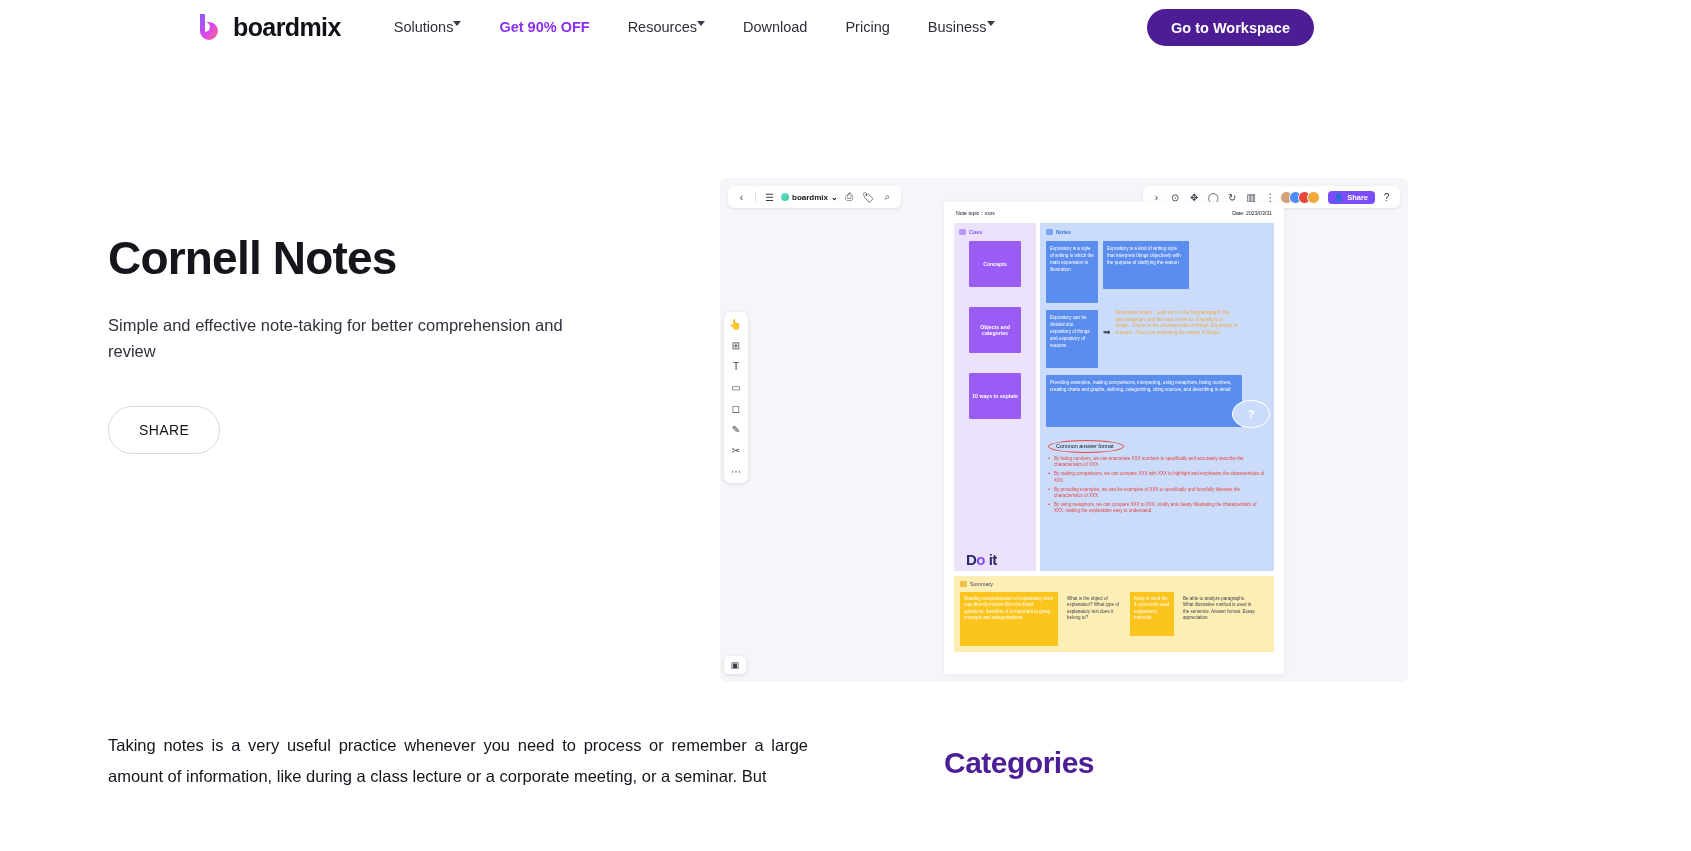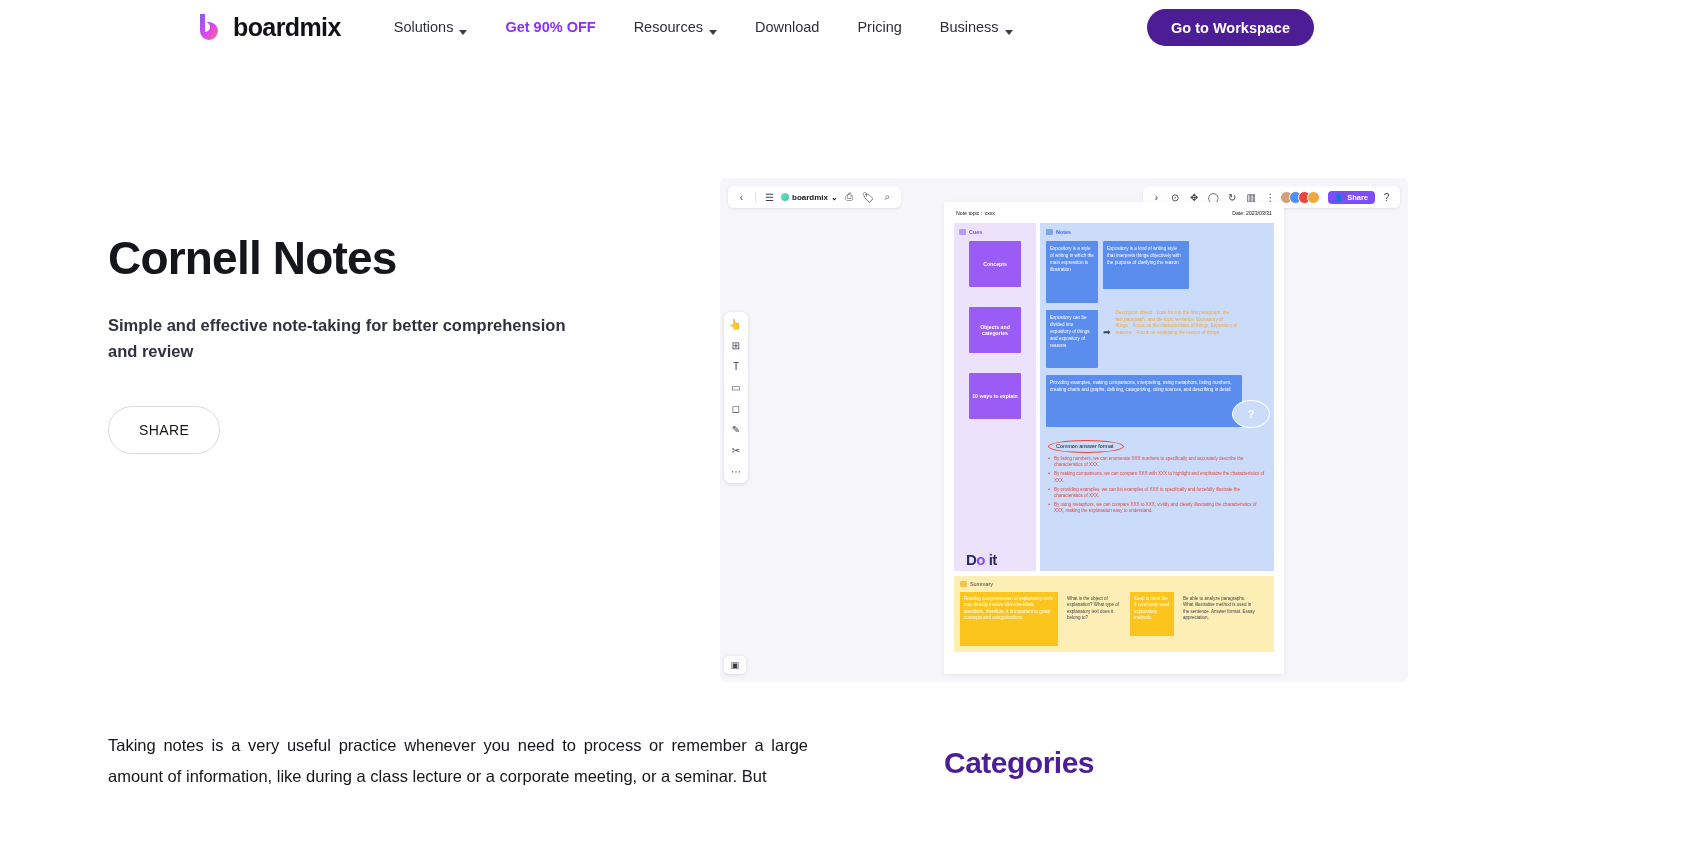--- a/index.html
+++ b/index.html
@@ -22,21 +22,21 @@
   }
   .logo-wrap { display: flex; align-items: center; gap: 9px; }
   .logo-mark { width: 28px; height: 30px; position: relative; }
   .logo-text {
     font-size: 25px; font-weight: 700; letter-spacing: -0.6px; color: #111217;
   }
   .main-nav {
     display: flex; align-items: center; gap: 0px; margin-left: 34px;
   }
   .nav-item {
-    display: flex; align-items: flex-end; gap: 6px;
+    display: flex; align-items: flex-start; 
     font-size: 14.5px; color: #2d2f39; font-weight: 400;
     padding: 8px 19px; cursor: pointer; white-space: nowrap;
   }
   .nav-item.promo { color: #8b2ff2; font-weight: 700; }
   .caret {
     width: 0; height: 0;
     border-left: 4px solid transparent;
     border-right: 4px solid transparent;
     border-top: 5px solid #3a3c47;
     margin-top: 2px;
@@ -58,21 +58,21 @@
   }
   .hero-left { width: 620px; padding-left: 108px; padding-top: 132px; }
   .hero-title {
     font-size: 46px; line-height: 52px; font-weight: 700;
     letter-spacing: -0.8px; color: #14161c;
     max-width: 420px;
   }
   .hero-sub {
     margin-top: 28px;
     font-size: 16.5px; line-height: 26px; color: #30333d;
-    max-width: 490px; font-weight: 700;
+    max-width: 490px; font-weight: 400;
   }
   .hero-buttons { margin-top: 42px; display: flex; align-items: center; gap: 15px; }
   .btn-primary {
     background: #7b4dfb; color: #fff;
     font-size: 14px; font-weight: 700; letter-spacing: 0.4px;
     border: none; border-radius: 25px;
     height: 48px; padding: 0 30px;
     display: flex; align-items: center; cursor: pointer;
   }
   .btn-secondary {

